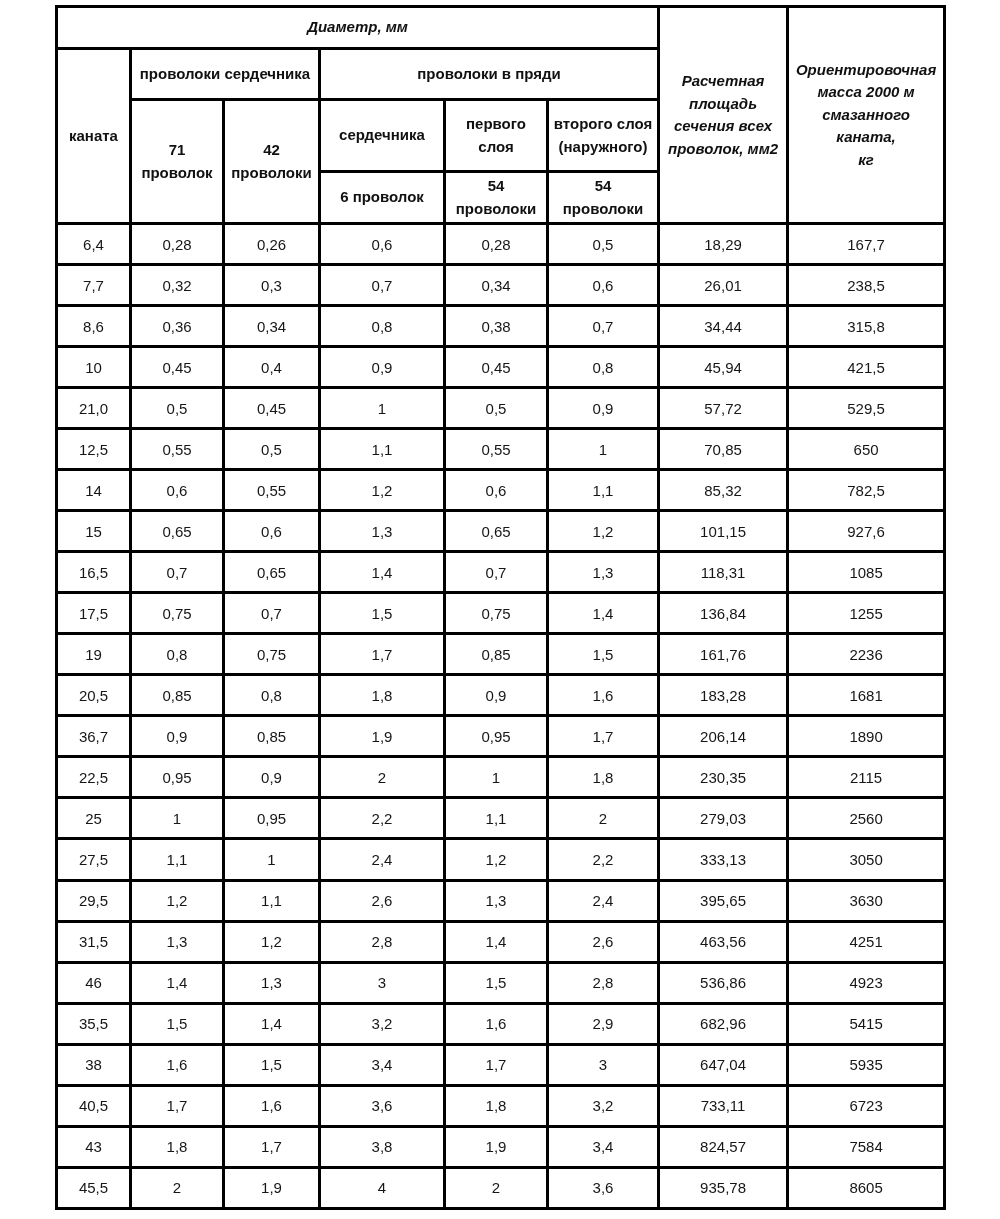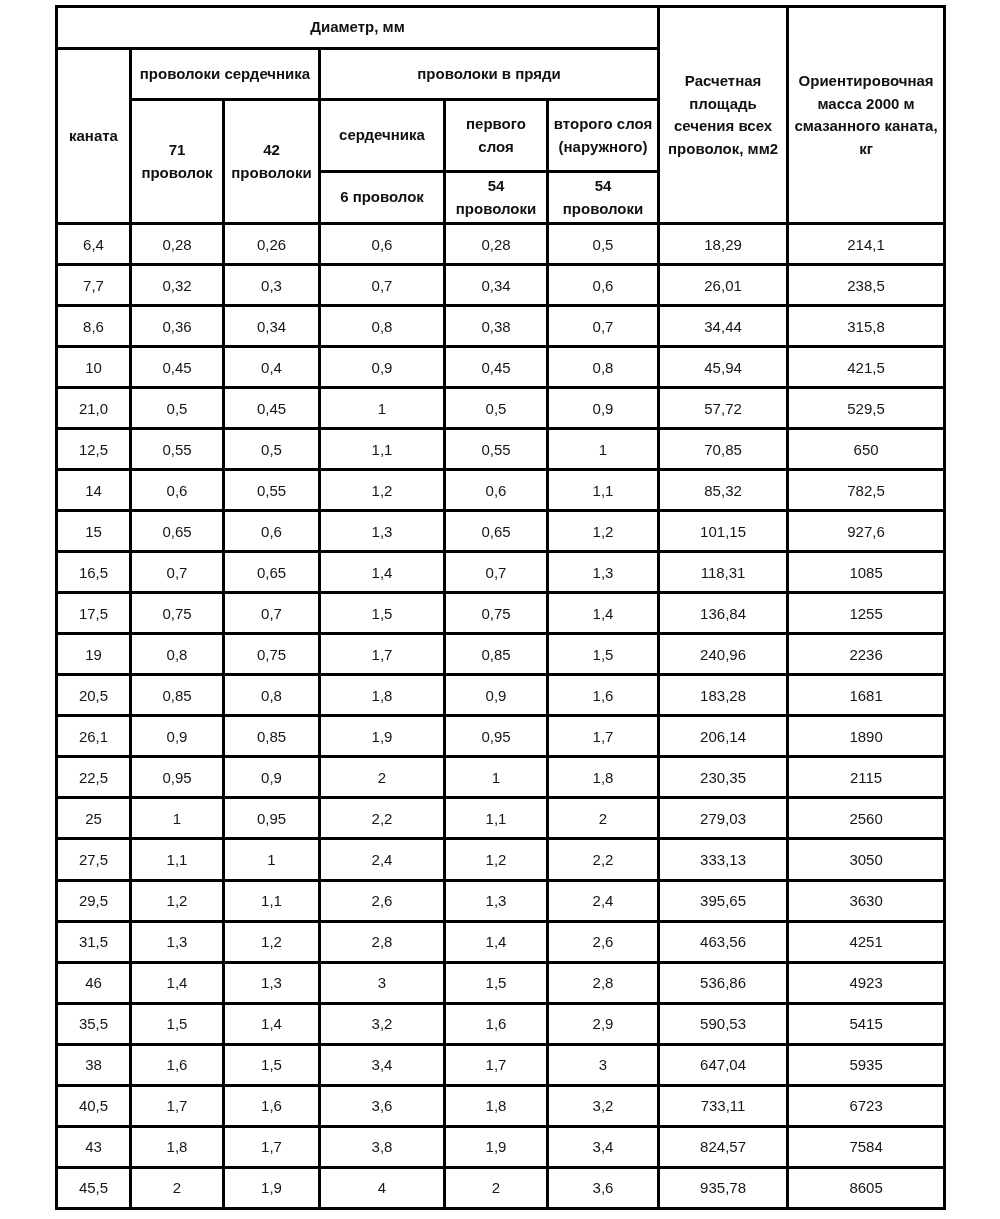--- a/index.html
+++ b/index.html
@@ -37,21 +37,21 @@
     font-weight: bold;
     font-size: 15px;
     line-height: 1.5;
     white-space: pre-line; 
   }
   table.spec td {
     font-weight: normal;
     font-size: 15px;
     color: #161616;
   }
-  tr.row-a { height: 42px; }
+  tr.row-a { height: 42px; font-style: italic; }
   tr.row-b { height: 51px; }
   tr.row-c { height: 72px; }
   tr.row-d { height: 45px; }
 </style>
 </head>
 <body>
 
 <div class="table-wrap">
   <table class="spec">
     <colgroup>
@@ -101,21 +101,21 @@
     </thead>
     <tbody>
         <tr>
           <td>6,4</td>
           <td>0,28</td>
           <td>0,26</td>
           <td>0,6</td>
           <td>0,28</td>
           <td>0,5</td>
           <td>18,29</td>
-          <td>214,1</td>
+          <td>167,7</td>
         </tr>
         <tr>
           <td>7,7</td>
           <td>0,32</td>
           <td>0,3</td>
           <td>0,7</td>
           <td>0,34</td>
           <td>0,6</td>
           <td>26,01</td>
           <td>238,5</td>
@@ -200,35 +200,35 @@
           <td>136,84</td>
           <td>1255</td>
         </tr>
         <tr>
           <td>19</td>
           <td>0,8</td>
           <td>0,75</td>
           <td>1,7</td>
           <td>0,85</td>
           <td>1,5</td>
-          <td>240,96</td>
+          <td>161,76</td>
           <td>2236</td>
         </tr>
         <tr>
           <td>20,5</td>
           <td>0,85</td>
           <td>0,8</td>
           <td>1,8</td>
           <td>0,9</td>
           <td>1,6</td>
           <td>183,28</td>
           <td>1681</td>
         </tr>
         <tr>
-          <td>26,1</td>
+          <td>36,7</td>
           <td>0,9</td>
           <td>0,85</td>
           <td>1,9</td>
           <td>0,95</td>
           <td>1,7</td>
           <td>206,14</td>
           <td>1890</td>
         </tr>
         <tr>
           <td>22,5</td>
@@ -290,21 +290,21 @@
           <td>536,86</td>
           <td>4923</td>
         </tr>
         <tr>
           <td>35,5</td>
           <td>1,5</td>
           <td>1,4</td>
           <td>3,2</td>
           <td>1,6</td>
           <td>2,9</td>
-          <td>590,53</td>
+          <td>682,96</td>
           <td>5415</td>
         </tr>
         <tr>
           <td>38</td>
           <td>1,6</td>
           <td>1,5</td>
           <td>3,4</td>
           <td>1,7</td>
           <td>3</td>
           <td>647,04</td>

